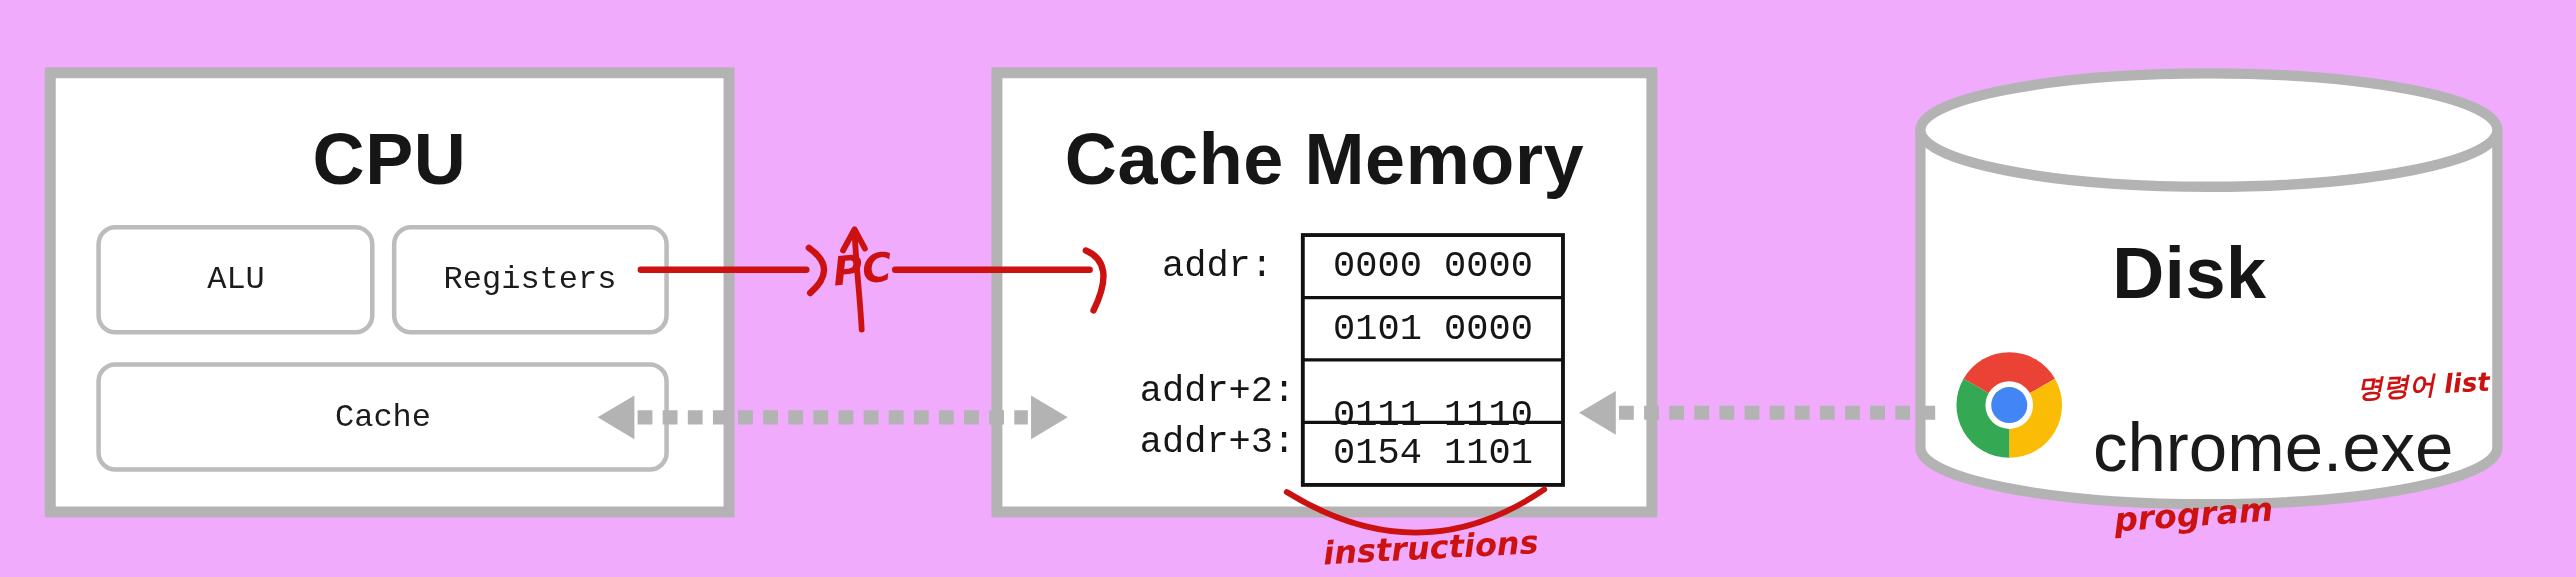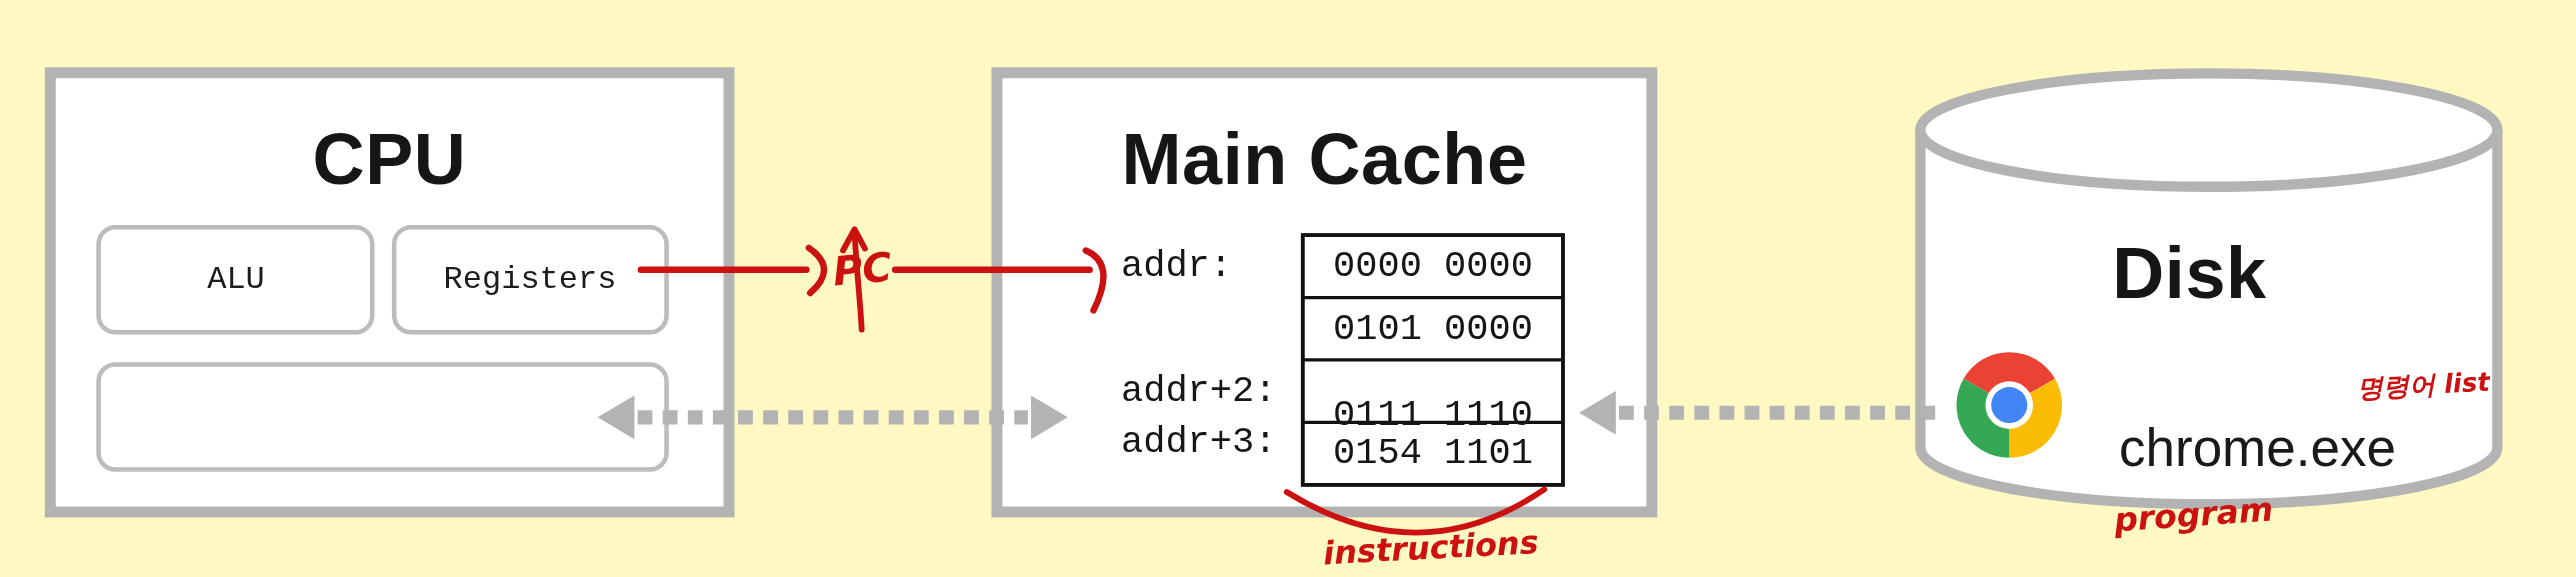--- a/index.html
+++ b/index.html
@@ -1,45 +1,44 @@
 <!DOCTYPE html>
 <html style="font-size:10.3px"><head>
 <meta charset="utf-8">
 <style>
   html,body{margin:0;padding:0;background:#ffffff;}
   .stage{
     position:relative;
     width:2576px;height:577px;
-    background:#fef9c3;
+    background:#f0abfc;
     font-family:"Liberation Sans", sans-serif;
     overflow:hidden;
   }
   .stage svg.layer{position:absolute;left:0;top:0;width:2576px;height:577px;}
   .abs{position:absolute;}
   .title{
     font-weight:bold;color:#161616;font-size:72px;
     text-align:center;letter-spacing:0.6px;
     font-family:"Liberation Sans", sans-serif;
   }
   .comp-label{
     color:#1c1c1c;font-size:32px;font-weight:400;
     display:flex;align-items:center;justify-content:center;
     font-family:Liberation Mono, monospace;
   }
   .mono{
     font-family:"Liberation Mono", monospace;
     color:#161616;font-size:37px;
   }
-  .addr-label{height:52px;line-height:52px;text-align:left;}
+  .addr-label{height:52px;line-height:52px;text-align:center;}
   .cell-value{width:260px;height:62px;line-height:62px;text-align:center;}
   .file-label{
-    color:#1a1a1a;font-size:53px;font-weight:400;
+    color:#1a1a1a;font-size:69px;font-weight:400;
     height:72px;line-height:72px;
     font-family:"Liberation Sans", sans-serif;
-    margin-left:26px;
   }
   .hand{
     font-family:"DejaVu Sans", sans-serif;
     font-style:italic;font-weight:bold;
     color:#cc1111;
   }
   .hand-pc{font-size:40px;transform:rotate(-5deg);}
   .hand-instructions{font-size:32px;transform:rotate(-3deg);width:206px;text-align:center;}
   .hand-program{font-size:33px;transform:rotate(-4deg);}
   .hand-korean{font-size:26px;transform:rotate(-3deg);white-space:nowrap;}
@@ -96,25 +95,26 @@
     <g stroke="none">
       <path d="M3120,629 L3049,588 A82,82 0 0 1 3191,588 Z" fill="#EA4335"></path>
       <path d="M3120,629 L3191,588 A82,82 0 0 1 3120,711 Z" fill="#FBBC05"></path>
       <path d="M3120,629 L3120,711 A82,82 0 0 1 3049,588 Z" fill="#34A853"></path>
       <circle cx="3120" cy="629" r="37" fill="#ffffff"></circle>
       <circle cx="3120" cy="629" r="28" fill="#4285F4"></circle>
     </g>
   </svg>
 
   <div class="abs title" style="left:50px;top:118px;width:679px;">CPU</div>
-  <div class="abs title" style="left:997px;top:118px;width:655px;">Main Cache</div>
+  <div class="abs title" style="left:997px;top:118px;width:655px;">Cache Memory</div>
   <div class="abs title" style="left:1898px;top:232px;width:583px;">Disk</div>
 
   <div class="abs comp-label" style="left:99px;top:227px;width:274px;height:105px;">ALU</div>
   <div class="abs comp-label" style="left:394px;top:227px;width:272px;height:105px;">Registers</div>
+  <div class="abs comp-label" style="left:99px;top:365px;width:568px;height:105px;">Cache</div>
 
   <div class="abs mono addr-label" style="left:1121px;top:240px;width:193px;">addr:</div>
   <div class="abs mono addr-label" style="left:1121px;top:365px;width:193px;">addr+2:</div>
   <div class="abs mono addr-label" style="left:1121px;top:416px;width:193px;">addr+3:</div>
 
   <div class="abs mono cell-value" style="left:1303px;top:235px;">0000 0000</div>
   <div class="abs mono cell-value" style="left:1303px;top:298px;">0101 0000</div>
   <div class="abs mono cell-value" style="left:1303px;top:360px;margin-top:24px;">0111 1110</div>
   <div class="abs mono cell-value" style="left:1303px;top:422px;">0154 1101</div>
 

